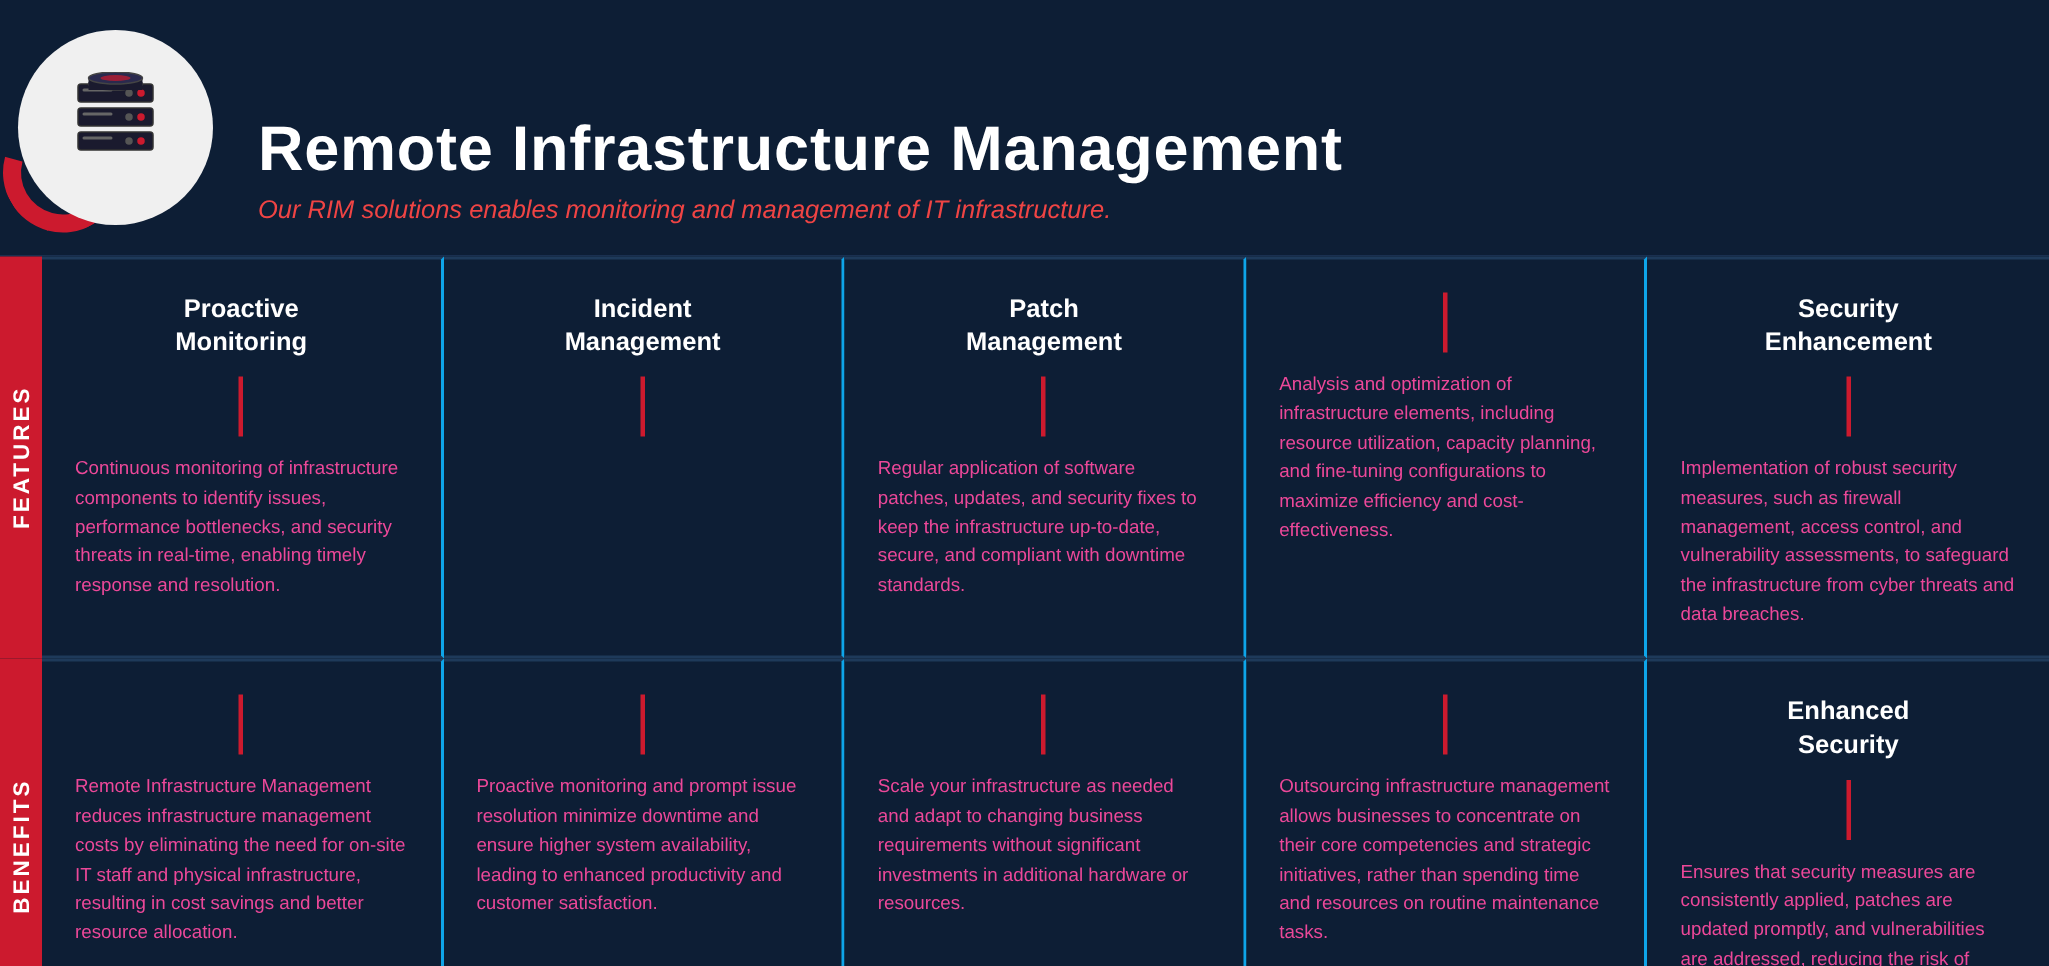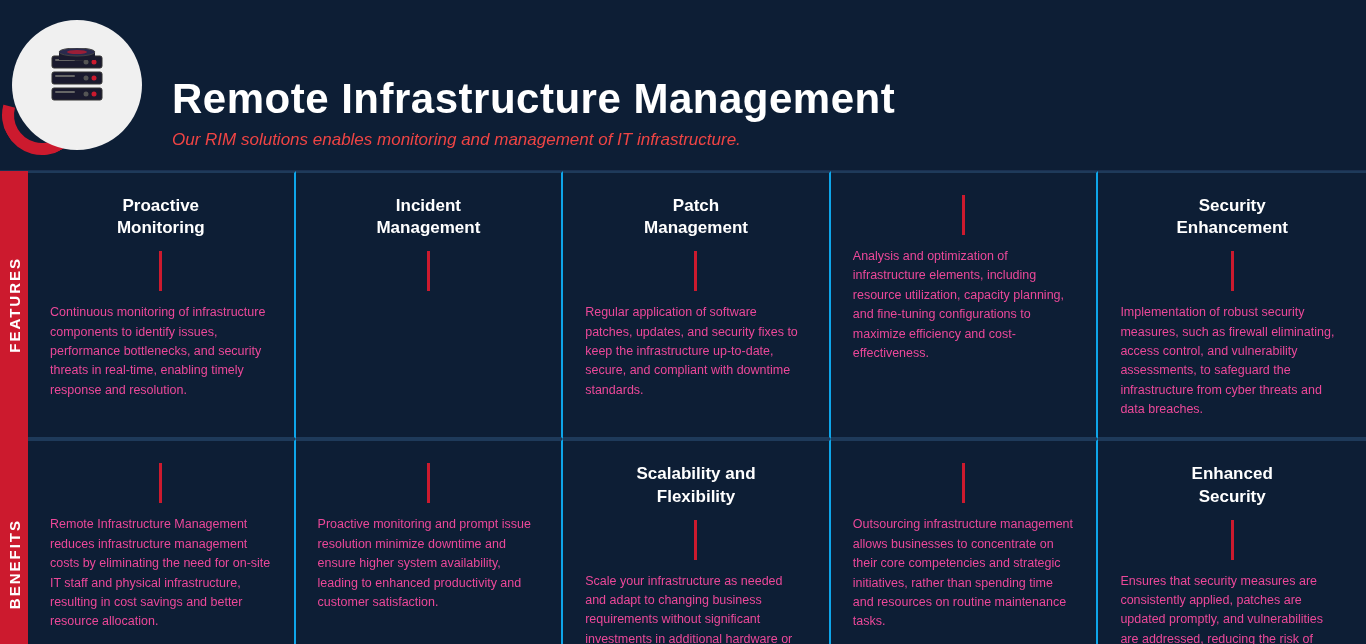--- a/index.html
+++ b/index.html
@@ -203,40 +203,39 @@
       <div class="card-divider"></div>
       <div class="card-body">Regular application of software patches, updates, and security fixes to keep the infrastructure up-to-date, secure, and compliant with downtime standards.</div>
     </div>
       <div class="card">
       <div class="card-divider"></div>
       <div class="card-body">Analysis and optimization of infrastructure elements, including resource utilization, capacity planning, and fine-tuning configurations to maximize efficiency and cost-effectiveness.</div>
     </div>
       <div class="card">
       <div class="card-title">Security<br>Enhancement</div>
       <div class="card-divider"></div>
-      <div class="card-body">Implementation of robust security measures, such as firewall eliminating, access control, and vulnerability assessments, to safeguard the infrastructure from cyber threats and data breaches.</div>
+      <div class="card-body">Implementation of robust security measures, such as firewall management, access control, and vulnerability assessments, to safeguard the infrastructure from cyber threats and data breaches.</div>
     </div>
     </div>
 </div>
 
 <div class="section benefits-section">
   <div class="side-label-wrap">
     <span class="side-label">Benefits</span>
   </div>
   <div class="cards-grid">
   <div class="card">
       <div class="card-divider"></div>
       <div class="card-body">Remote Infrastructure Management reduces infrastructure management costs by eliminating the need for on-site IT staff and physical infrastructure, resulting in cost savings and better resource allocation.</div>
     </div>
       <div class="card">
       <div class="card-divider"></div>
       <div class="card-body">Proactive monitoring and prompt issue resolution minimize downtime and ensure higher system availability, leading to enhanced productivity and customer satisfaction.</div>
     </div>
       <div class="card">
-      <div class="card-title">Scalability and<br>Flexibility</div>
       <div class="card-divider"></div>
       <div class="card-body">Scale your infrastructure as needed and adapt to changing business requirements without significant investments in additional hardware or resources.</div>
     </div>
       <div class="card">
       <div class="card-divider"></div>
       <div class="card-body">Outsourcing infrastructure management allows businesses to concentrate on their core competencies and strategic initiatives, rather than spending time and resources on routine maintenance tasks.</div>
     </div>
       <div class="card">
       <div class="card-title">Enhanced<br>Security</div>
       <div class="card-divider"></div>

